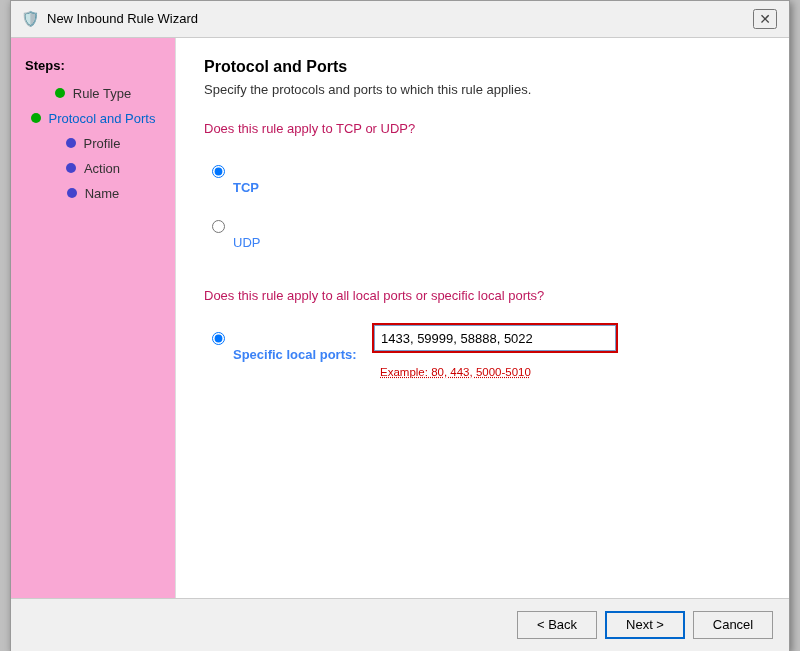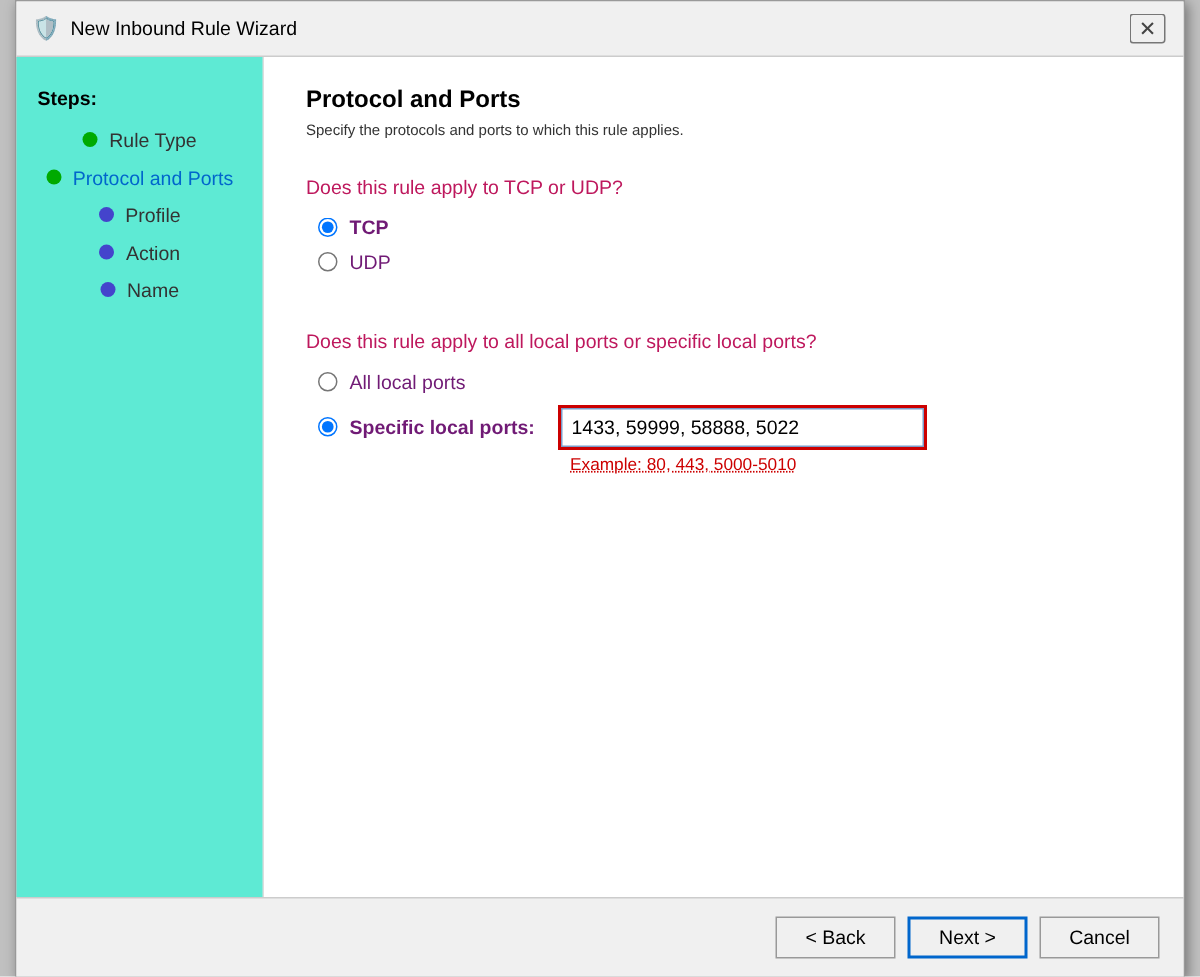--- a/index.html
+++ b/index.html
@@ -51,21 +51,21 @@
       font-size: 14px;
       color: #444;
     }
     .content-area {
       display: flex;
       flex: 1;
       min-height: 560px;
     }
     .sidebar {
       width: 165px;
-      background: #5eead4;
+      background: #f9a8d4;
       border-right: 1px solid #ddd;
       padding: 16px 0;
     }
     .sidebar-header {
       font-weight: bold;
       padding: 4px 14px 8px 14px;
       color: #000;
     }
     .sidebar-item {
       display: flex;
@@ -98,21 +98,21 @@
       padding: 20px 28px;
       background: #ffffff;
     }
     .page-title {
       font-size: 16px;
       font-weight: bold;
       margin-bottom: 6px;
       color: #000;
     }
     .page-subtitle {
-      font-size: 10px;
+      font-size: 13px;
       color: #333;
       margin-bottom: 24px;
     }
     .section-question {
       font-size: 13px;
       color: #be185d;
       margin-bottom: 12px;
     }
     .radio-group {
       margin-bottom: 8px;
@@ -123,21 +123,22 @@
       align-items: center;
       margin-bottom: 8px;
       cursor: pointer;
     }
     .radio-item input[type="radio"] {
       margin-right: 8px;
       cursor: pointer;
     }
     .radio-label {
       font-size: 13px;
-      color: #701a75;
+      color: #3b82f6;
+      margin-top: 32px;
     }
     .radio-label.bold { font-weight: bold; }
     .section-divider {
       height: 20px;
     }
     .ports-section {
       margin-top: 10px;
     }
     .specific-ports-row {
       display: flex;
@@ -247,24 +248,20 @@
           <input type="radio" name="protocol" style="">
           <span class="radio-label">UDP</span>
         </label>
       </div>
 
       <div class="section-divider"></div>
 
       <div class="ports-section">
         <div class="section-question">Does this rule apply to all local ports or specific local ports?</div>
         <div class="radio-group">
-          <label class="radio-item">
-            <input type="radio" name="ports" style="">
-            <span class="radio-label">All local ports</span>
-          </label>
           <div class="specific-ports-row">
             <label class="radio-item">
               <input type="radio" name="ports" checked="" style="">
               <span class="radio-label bold">Specific local ports:</span>
             </label>
             <div class="ports-input-wrapper">
               <input type="text" class="ports-input" value="1433, 59999, 58888, 5022" style="">
             </div>
           </div>
           <div class="ports-example">Example: 80, 443, 5000-5010</div>

